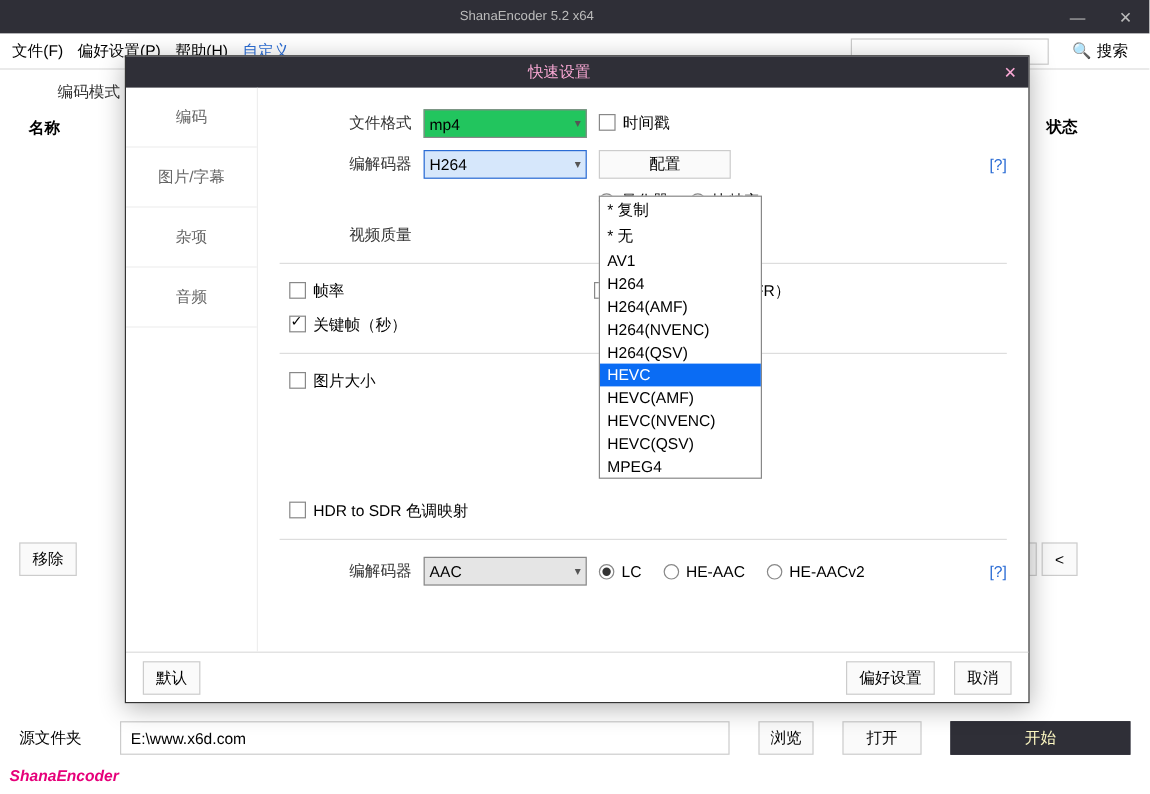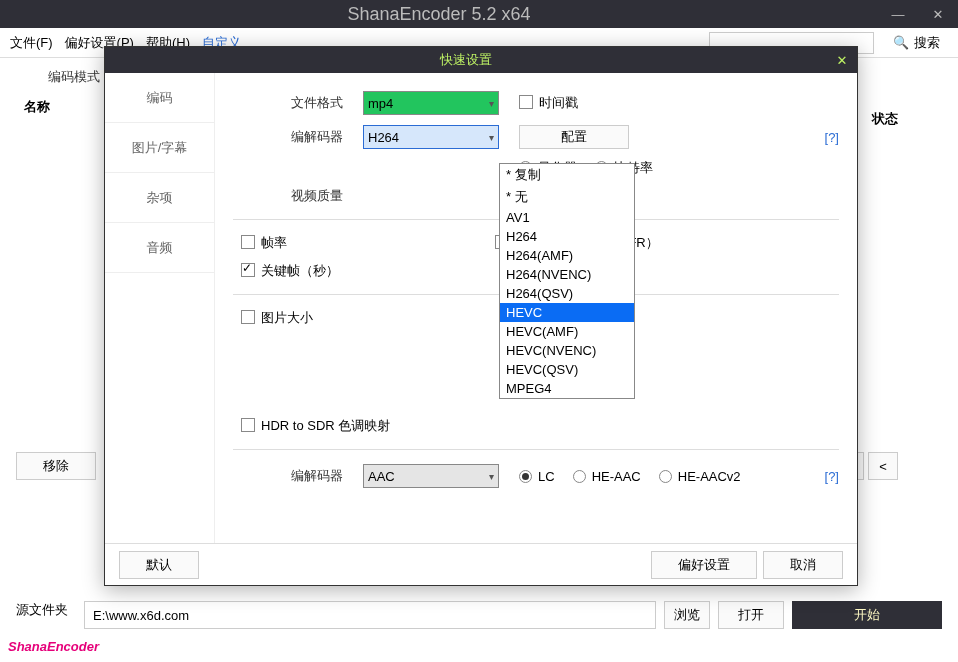--- a/index.html
+++ b/index.html
@@ -1,75 +1,75 @@
 <!DOCTYPE html>
 <html><head>
 <meta charset="utf-8">
 <style>
 * { box-sizing: border-box; margin: 0; padding: 0; font-family: "Microsoft YaHei", Arial, sans-serif; font-size: 13px; }
 body { background: #fff; width: 958px; height: 662px; position: relative; overflow: hidden; }
 
 .titlebar { background: #2f2f37; color: #bbb; height: 28px; display: flex; align-items: center; }
-.titlebar-title { flex: 1; text-align: center; font-size: 18px; }
+.titlebar-title { flex: 1; text-align: center; font-size: 11px; }
 .titlebar-btn { width: 40px; text-align: center; color: #bbb; cursor: pointer; }
 
 .menubar { background: #fff; border-bottom: 1px solid #ddd; height: 30px; display: flex; align-items: center; padding: 0 10px; gap: 12px; }
 .menu-item { cursor: pointer; }
 .menu-custom { color: #2b6cd4; text-decoration: underline; }
 .spacer { flex: 1; }
 .search-box { border: 1px solid #ccc; height: 22px; width: 165px; padding: 0 4px; }
 .search-btn { display: flex; align-items: center; gap: 4px; height: 22px; padding: 0 8px; cursor: pointer; }
 
 .main-area { padding: 8px 14px 0 14px; position: relative; }
 .encode-mode-label { position: absolute; left: 48px; top: 10px; color: #333; }
 .name-label { position: absolute; left: 24px; top: 40px; font-weight: bold; }
-.status-label { position: absolute; right: 60px; top: 52px; font-weight: bold; }
+.status-label { position: absolute; right: 60px; top: 39px; font-weight: bold; }
 
 .bottom-area { position: absolute; bottom: 0; left: 0; right: 0; }
-.btn { border: 1px solid #ccc; background: #fafafa; height: 28px; padding: 0 26px; cursor: pointer; display: inline-flex; align-items: center; justify-content: center; }
+.btn { border: 1px solid #ccc; background: #fafafa; height: 28px; padding: 0 10px; cursor: pointer; display: inline-flex; align-items: center; justify-content: center; }
 .btn-start { background: #2f2f37; color: #fef9c3; border-color: #2f2f37; flex: 0 0 150px; justify-content: center; }
 
-.source-row { display: flex; gap: 8px; padding: 6px 16px; }
+.source-row { display: flex; align-items: center; gap: 24px; padding: 6px 16px; }
 .source-label { width: 60px; }
 .source-input { flex: 1; border: 1px solid #ccc; height: 28px; padding: 0 8px; }
 
 .brand { color: #e6007a; font-weight: bold; font-style: italic; padding: 4px 8px 8px; }
 
 
 .dialog { position: absolute; top: 46px; left: 104px; width: 754px; height: 540px; background: #fff; border: 1px solid #333; box-shadow: 0 4px 20px rgba(0,0,0,.3); display: flex; flex-direction: column; }
-.dlg-title { background: #2f2f37; color: #bef264; height: 26px; display: flex; align-items: center; }
+.dlg-title { background: #2f2f37; color: #f9a8d4; height: 26px; display: flex; align-items: center; }
 .dlg-title-text { flex: 1; text-align: center; }
 .dlg-close { width: 30px; text-align: center; cursor: pointer; }
 
 .dlg-body { flex: 1; display: flex; overflow: hidden; }
 .sidetabs { width: 110px; border-right: 1px solid #eee; }
 .sidetab { height: 50px; display: flex; align-items: center; justify-content: center; border-bottom: 1px solid #eee; cursor: pointer; color: #666; }
 
 .form { flex: 1; padding: 8px 18px; position: relative; }
-.form-row { display: flex; align-items: center; margin: 10px 0; gap: 20px; }
+.form-row { display: flex; align-items: center; margin: 10px 0; gap: 10px; }
 .form-label { width: 110px; text-align: right; color: #333; }
 .select { border: 1px solid #888; height: 24px; width: 136px; padding: 0 4px; background: #22c55e; position: relative; display: flex; align-items: center; justify-content: space-between; cursor: pointer; }
 .select-hl { background: #d6e7fb; border: 1px solid #2b6cd4; }
 .chev { font-size: 10px; color: #555; }
 .config-btn { border: 1px solid #ccc; background: #fafafa; height: 24px; width: 110px; cursor: pointer; text-align: center; }
 .help-link { color: #2b6cd4; cursor: pointer; margin-left: auto; }
 
 .chk { width: 14px; height: 14px; border: 1px solid #888; display: inline-block; margin-right: 6px; vertical-align: -2px; position: relative; }
 .chk.checked::after { content: "✓"; position: absolute; top: -3px; left: 0; font-size: 12px; }
 .radio { width: 13px; height: 13px; border: 1px solid #888; border-radius: 50%; display: inline-block; margin-right: 6px; vertical-align: -2px; position: relative; }
 .radio.on::after { content: ""; position: absolute; top: 2px; left: 2px; width: 7px; height: 7px; background: #333; border-radius: 50%; }
 
 .chk-group { display: flex; align-items: center; gap: 24px; margin-left: 8px; }
 .radio-group { display: flex; gap: 18px; align-items: center; }
 
 .dropdown-list { position: absolute; top: 90px; left: 284px; width: 136px; background: #fff; border: 1px solid #888; z-index: 10; }
 .dd-item { padding: 2px 6px; cursor: pointer; }
 .dd-item.sel { background: #0a6cf4; color: #fff; }
 
-.dlg-footer { border-top: 1px solid #ddd; height: 42px; display: flex; align-items: center; padding: 0 14px; gap: 6px; }
+.dlg-footer { border-top: 1px solid #ddd; height: 42px; display: flex; align-items: center; padding: 0 14px; gap: 16px; }
 .footer-spacer { flex: 1; }
 
 hr.sep { border: none; border-top: 1px solid #ddd; margin: 14px 0; }
 
 .file-btn-area { position: absolute; right: 60px; top: 452px; display: flex; gap: 4px; }
 .lt-btn { border: 1px solid #ccc; background: #fafafa; height: 28px; width: 30px; cursor: pointer; }
 .remove-btn-area { position: absolute; left: 16px; top: 452px; }
 </style>
 </head>
 <body>

